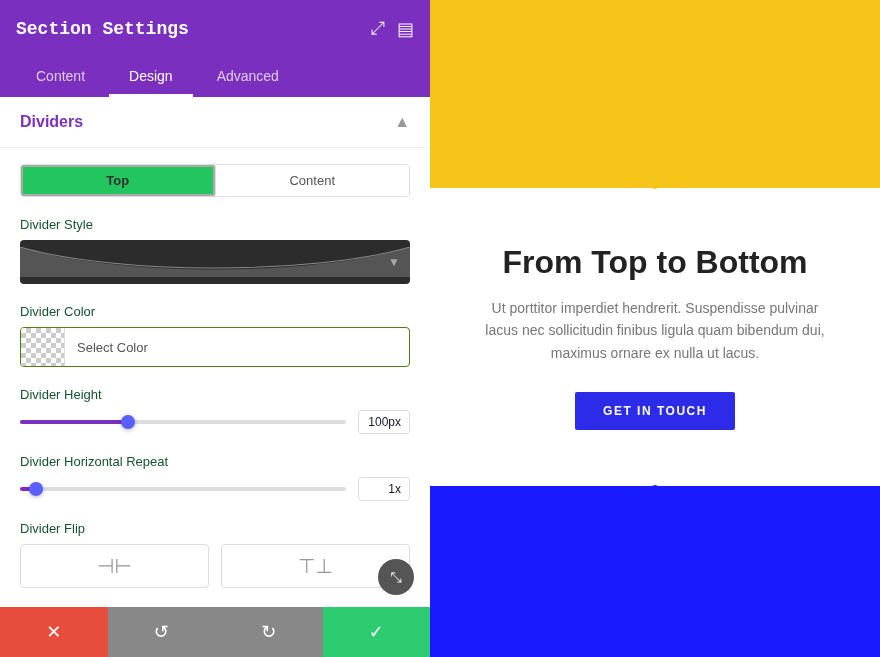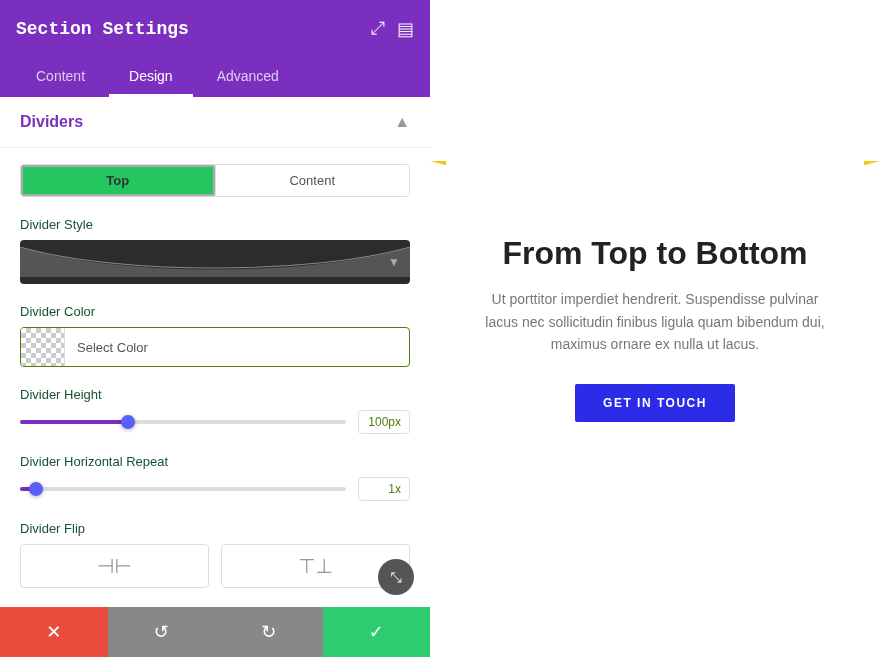--- a/index.html
+++ b/index.html
@@ -236,21 +236,21 @@
       box-shadow: 0 1px 4px rgba(0,0,0,0.3);
     }
 
     .slider-value {
       min-width: 52px;
       padding: 4px 8px;
       border: 1px solid #ddd;
       border-radius: 4px;
       text-align: right;
       font-size: 12px;
-      color: #4d7c0f;
+      color: #0f172a;
       background: white;
     }
 
     
     .flip-group {
       display: flex;
       gap: 12px;
       margin-top: 8px;
     }
 
@@ -308,21 +308,21 @@
       color: white;
       font-size: 14px;
       z-index: 10;
     }
 
     
     .right-panel {
       flex: 1;
       height: 657px;
       display: flex;
-      flex-direction: row;
+      flex-direction: column;
       background: white;
       position: relative;
       overflow: hidden;
       gap: 16px;
     }
 
     .top-section {
       background: #f5c518;
       height: 220px;
       position: relative;

